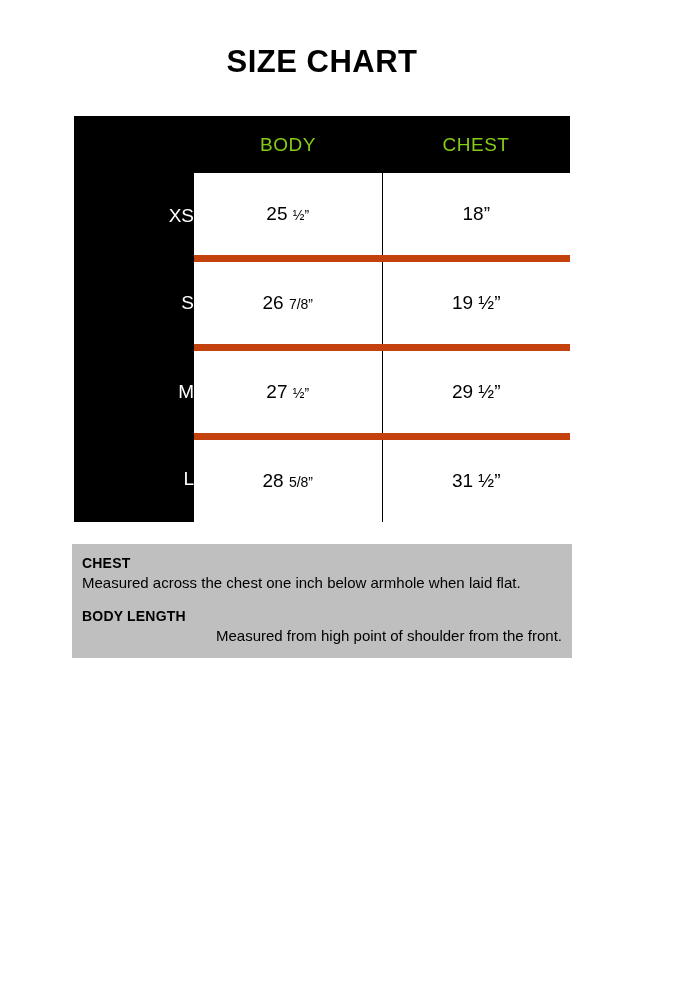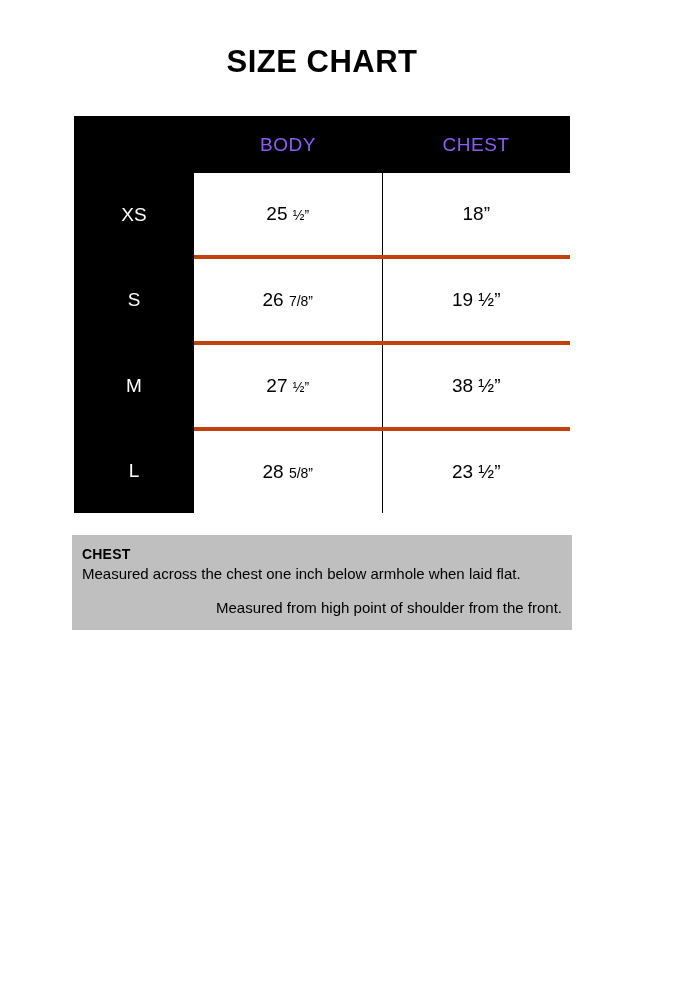--- a/index.html
+++ b/index.html
@@ -50,49 +50,49 @@
   }
 
   
   .hdr-corner {
     background: #000000;
     width: 120px;
     height: 57px;
   }
   .hdr-cell {
     background: #000000;
-    color: #8b5cf6;
+    color: #84cc16;
     font-size: 19px;
     font-weight: normal;
     text-align: center;
     height: 57px;
     vertical-align: middle;
     letter-spacing: 0.5px;
   }
 
   
   .size-cell {
     background: #000000;
     color: #ffffff;
     font-size: 19px;
-    text-align: center;
+    text-align: right;
     vertical-align: middle;
     height: 82px;
     width: 120px;
   }
 
   
   .val-cell {
     background: #ffffff;
     color: #000000;
     font-size: 19px;
     text-align: center;
     vertical-align: middle;
     height: 82px;
-    border-bottom: 4px solid #c2410c;
+    border-bottom: 7px solid #c2410c;
   }
   .val-cell.col-body {
     border-right: 1px solid #000000;
   }
   tbody tr:last-child .val-cell {
     border-bottom: none;
   }
 
   .frac {
     font-size: 14px;
@@ -146,30 +146,31 @@
           <td class="val-cell col-chest">18”</td>
         </tr>
         <tr>
           <td class="size-cell">S</td>
           <td class="val-cell col-body"><span>26</span> <span class="frac">7/8”</span></td>
           <td class="val-cell col-chest">19 ½”</td>
         </tr>
         <tr>
           <td class="size-cell">M</td>
           <td class="val-cell col-body"><span>27</span> <span class="frac">½”</span></td>
-          <td class="val-cell col-chest">38 ½”</td>
+          <td class="val-cell col-chest">29 ½”</td>
         </tr>
         <tr>
           <td class="size-cell">L</td>
           <td class="val-cell col-body"><span>28</span> <span class="frac">5/8”</span></td>
-          <td class="val-cell col-chest">23 ½”</td>
+          <td class="val-cell col-chest">31 ½”</td>
         </tr>
       </tbody>
     </table>
   </div>
 
   <div class="notes">
     <div class="note-title">CHEST</div>
     <div class="note-body">Measured across the chest one inch below armhole when laid flat.</div>
+    <div class="note-title">BODY LENGTH</div>
     <div class="note-body last">Measured from high point of shoulder from the front.</div>
   </div>
 
 </div>
 
 </body></html>

